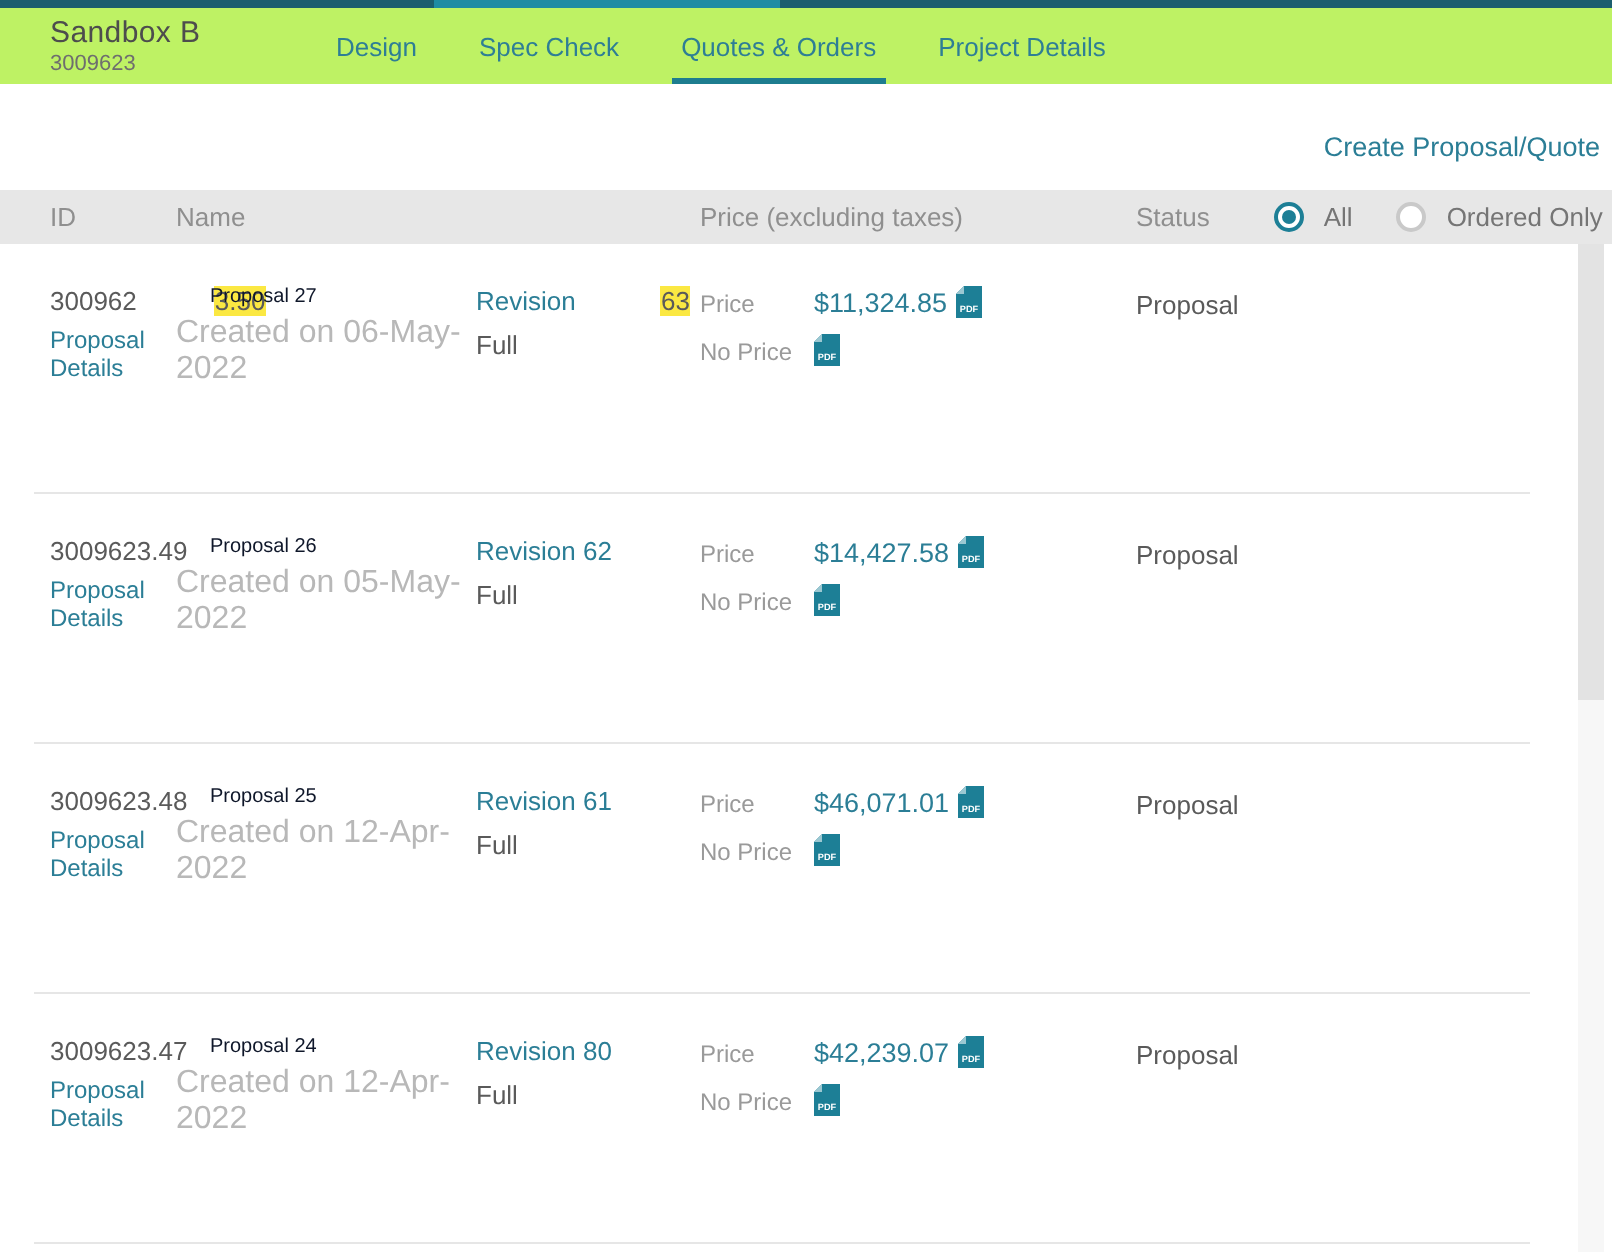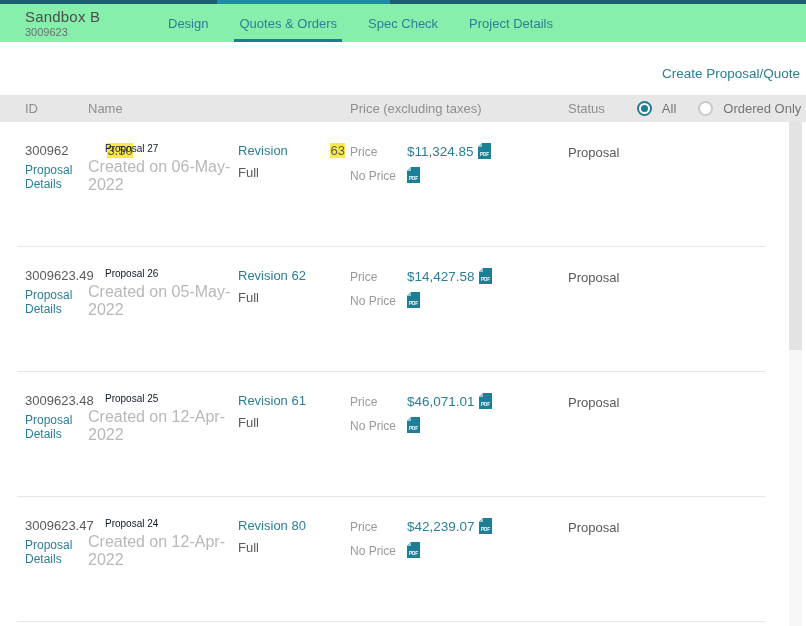--- a/index.html
+++ b/index.html
@@ -5,21 +5,21 @@
   * { margin:0; padding:0; box-sizing:border-box; }
   html,body { width:806px; height:626px; overflow:hidden;
     font-family:"Liberation Sans","DejaVu Sans",sans-serif;
     background:#ffffff; color:#5a5a5a; }
 
   
   .topbar { position:relative; height:4px; background:#1b5e6e; }
   .topbar .seg { position:absolute; left:217px; top:0; width:173px; height:4px; background:#1e8ca3; }
 
   
-  .app-header { position:relative; height:38px; background:#86efac; }
+  .app-header { position:relative; height:38px; background:#bef264; }
   .title-block { position:absolute; left:25px; top:4px; }
   .project-name { font-size:15px; color:#4d4d4d; letter-spacing:.2px; }
   .project-number { font-size:11px; color:#6e6e6e; margin-top:1px; }
   .tabs { position:absolute; left:168px; top:0; height:38px; display:flex; gap:31px; align-items:center; }
   .tab { position:relative; height:38px; display:flex; align-items:center;
          font-size:13px; color:#2e7e95; cursor:pointer; }
   .tab.active::after { content:""; position:absolute; left:-5px; right:-5px; bottom:0;
          height:3px; background:#1d7d8f; }
 
   
@@ -76,22 +76,22 @@
   <div class="seg"></div>
 </div>
 
 <div class="app-header">
   <div class="title-block">
     <div class="project-name">Sandbox B</div>
     <div class="project-number">3009623</div>
   </div>
   <div class="tabs">
     <div class="tab">Design</div>
+    <div class="tab">Spec Check</div>
     <div class="tab active">Quotes &amp; Orders</div>
-    <div class="tab">Spec Check</div>
     <div class="tab">Project Details</div>
   </div>
 </div>
 
 <div class="band"></div>
 <a class="create-link">Create Proposal/Quote</a>
 
 <div class="thead">
   <div class="col-id">ID</div>
   <div class="col-name">Name</div>

